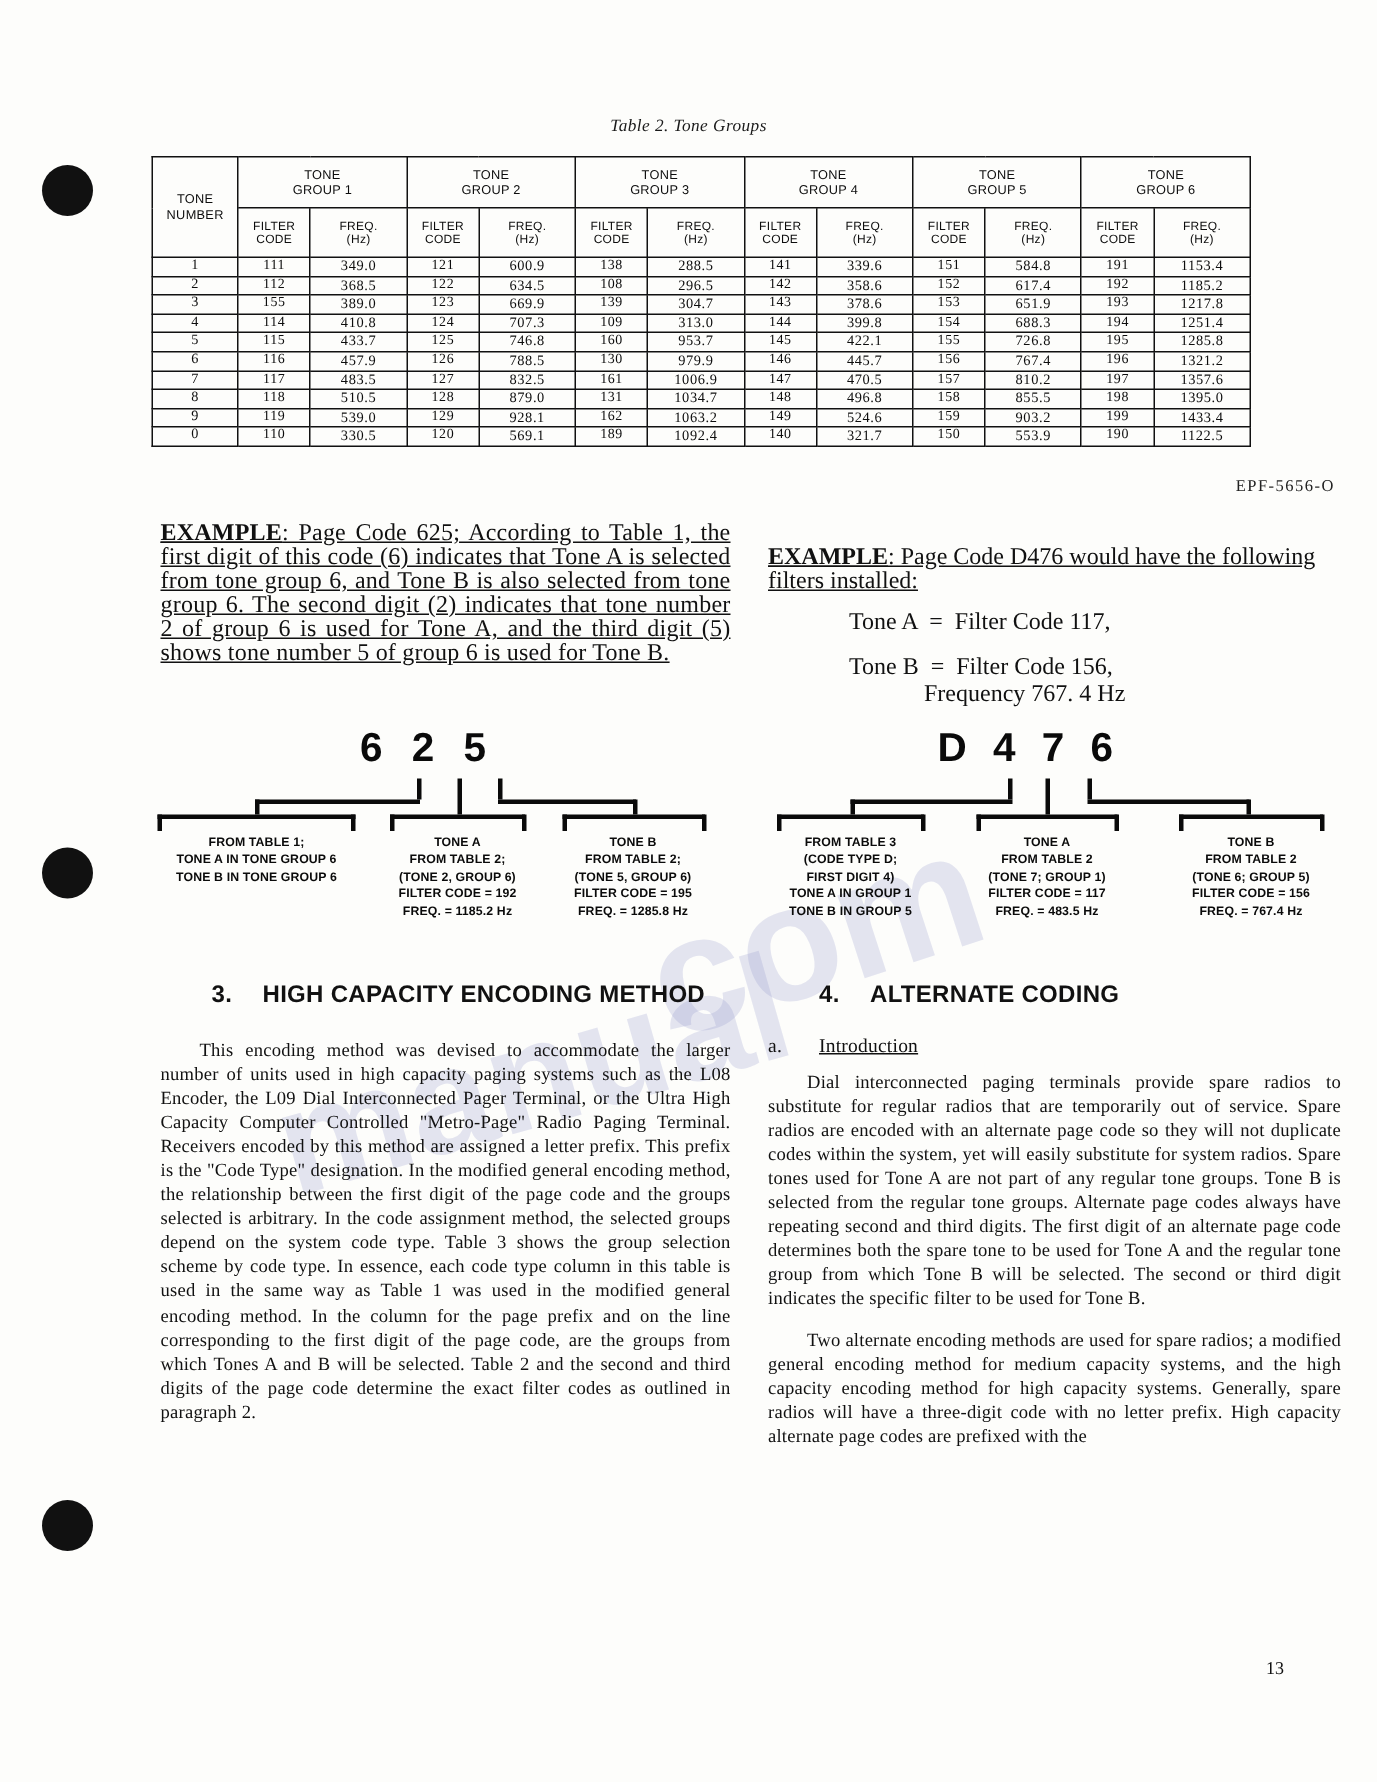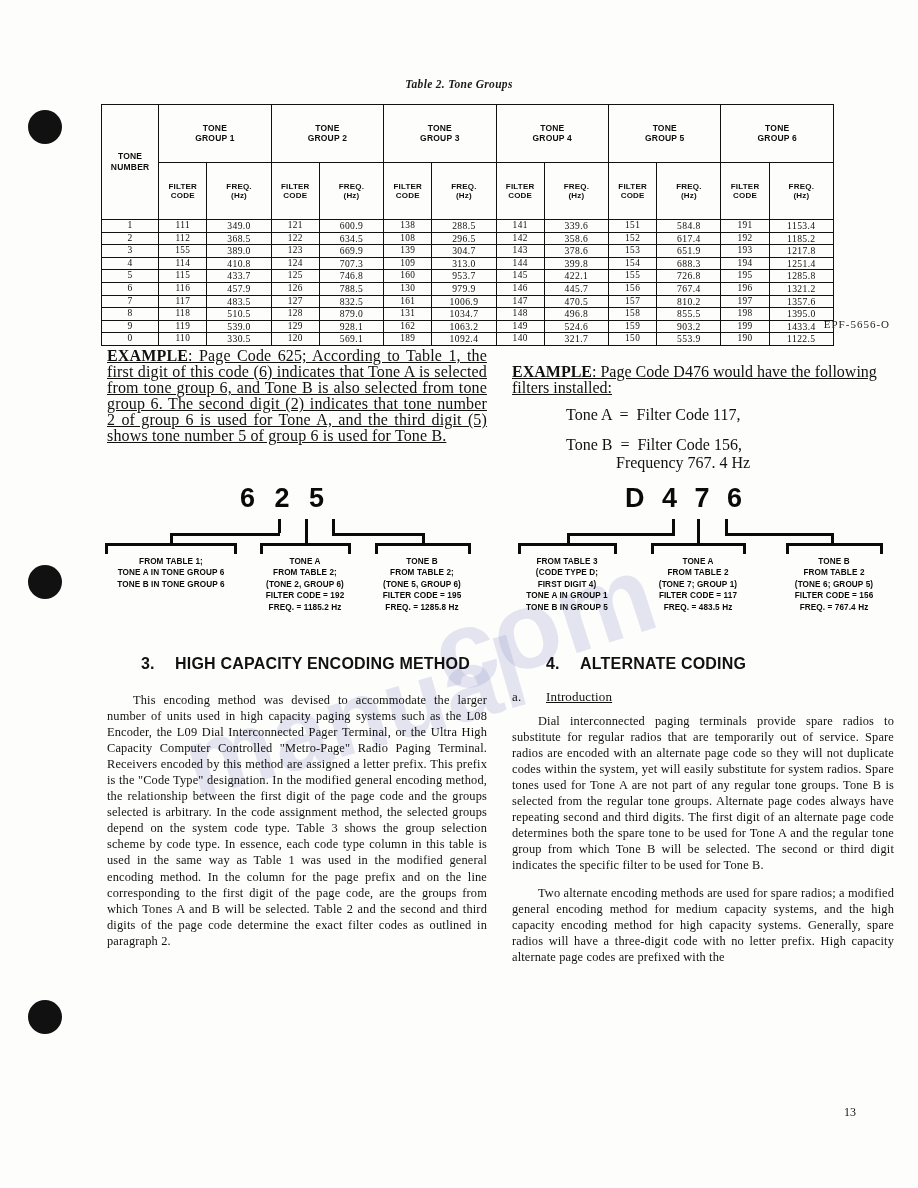--- a/index.html
+++ b/index.html
@@ -16,35 +16,35 @@
     background:#111;
   }
   .punch.p1{top:110px;}
   .punch.p2{top:565px;}
   .punch.p3{top:1000px;}
 
   
   .tbl-caption{
     position:absolute;left:0;right:0;top:78px;text-align:center;
     font-family:"Liberation Serif", serif;font-style:italic;
-    font-size:11.5px;color:#1a1a1a;letter-spacing:.3px;font-weight:bold;
+    font-size:11.5px;color:#1a1a1a;letter-spacing:.3px;
   }
   
   .tone-table-wrap{position:absolute;left:101px;top:104px;width:733px;}
   table.tone{
     border-collapse:collapse;width:733px;
     font-family:"Liberation Sans", sans-serif;
     table-layout:fixed;
   }
   table.tone th,table.tone td{
     border:1px solid #111;padding:0;text-align:center;color:#0d0d0d;
   }
   table.tone thead th{
-    font-weight:bold;font-size:8.5px;line-height:1.15;letter-spacing:.2px;
-    padding:15px 0;
+    font-weight:normal;font-size:8.5px;line-height:1.15;letter-spacing:.2px;
+    padding:3px 0;
   }
   table.tone thead th.grp{font-size:8.5px;height:27px;}
   table.tone thead th.sub{font-size:8px;height:26px;}
   table.tone thead th.tn{font-size:8.5px;line-height:1.3;}
   table.tone tbody td{
     font-family:"Liberation Serif", serif;
     font-size:9.5px;height:11.6px;line-height:11.6px;letter-spacing:.4px;
   }
   table.tone tbody td.code{font-size:9.3px;}
   table.tone tbody td.freq{font-size:9.6px;}

